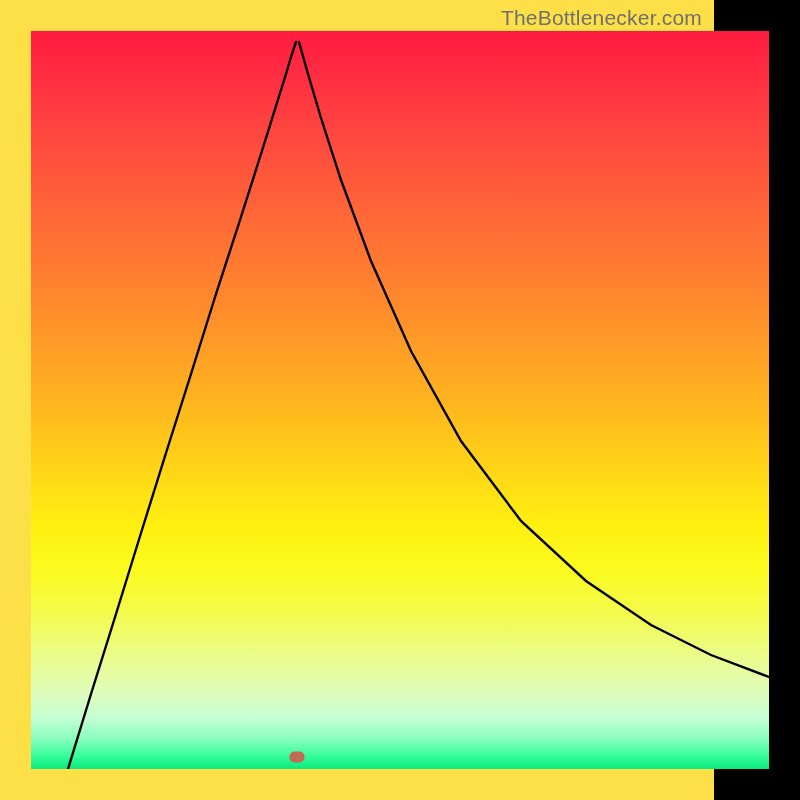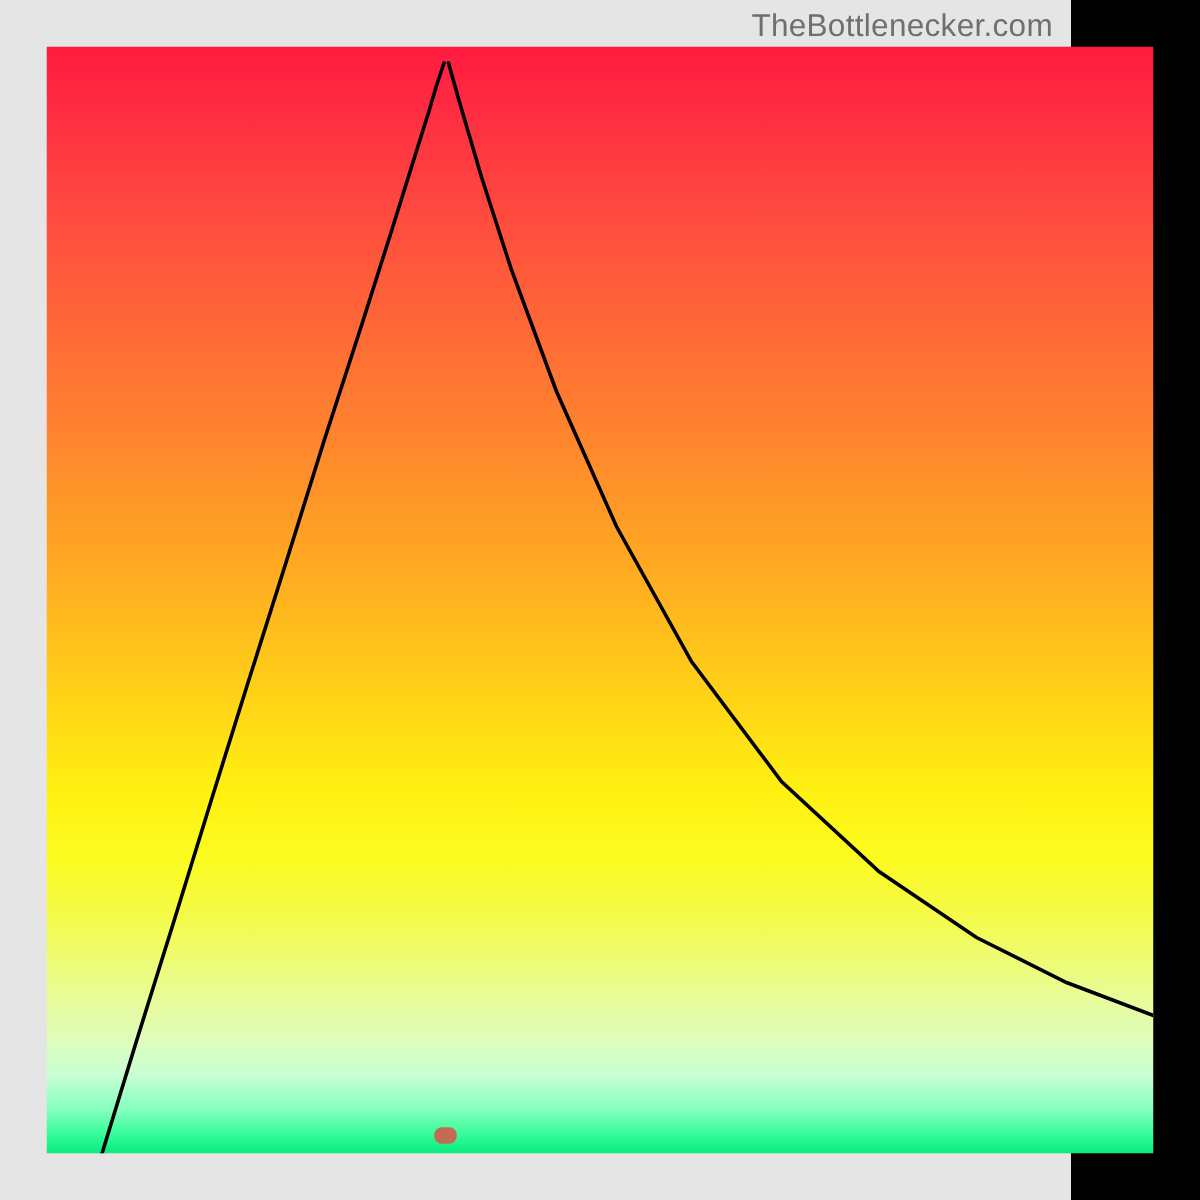--- a/index.html
+++ b/index.html
@@ -8,21 +8,21 @@
     width: 800px;
     height: 800px;
     background: #000;
     overflow: hidden;
     font-family: Arial, Helvetica, sans-serif;
   }
   .frame {
     position: relative;
     width: 714px;
     height: 800px;
-    background: #e5e5e5;
+    background: #fde047;
   }
   .plot {
     position: absolute;
     left: 31px;
     top: 31px;
     width: 738px;
     height: 738px;
     overflow: hidden;
   }
   .gradient {

